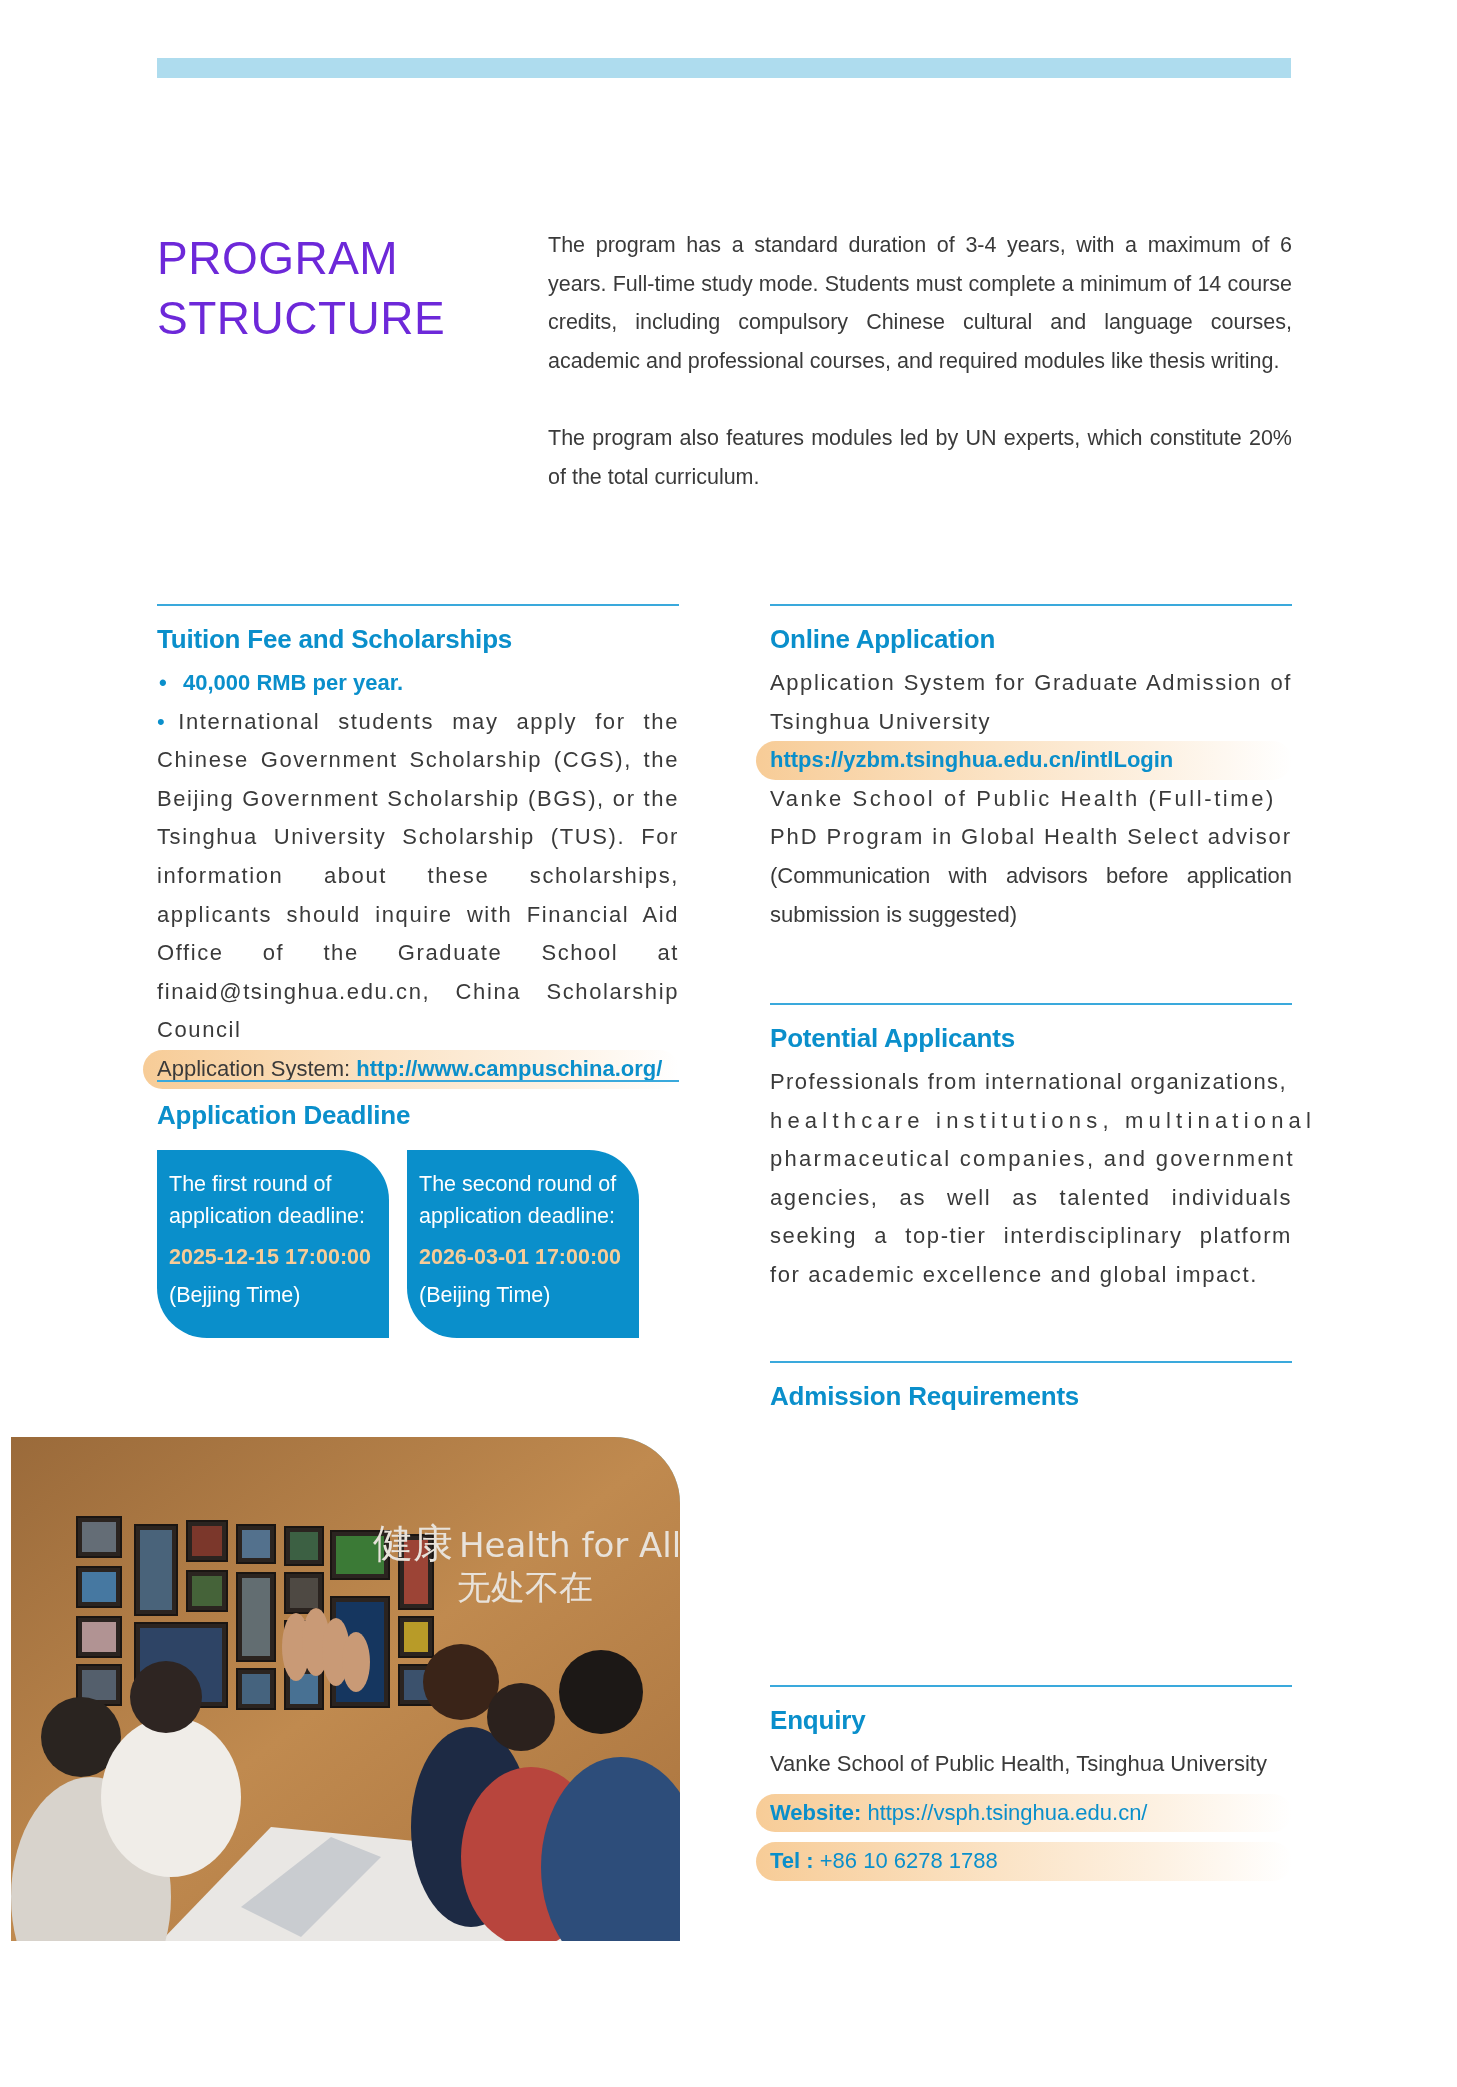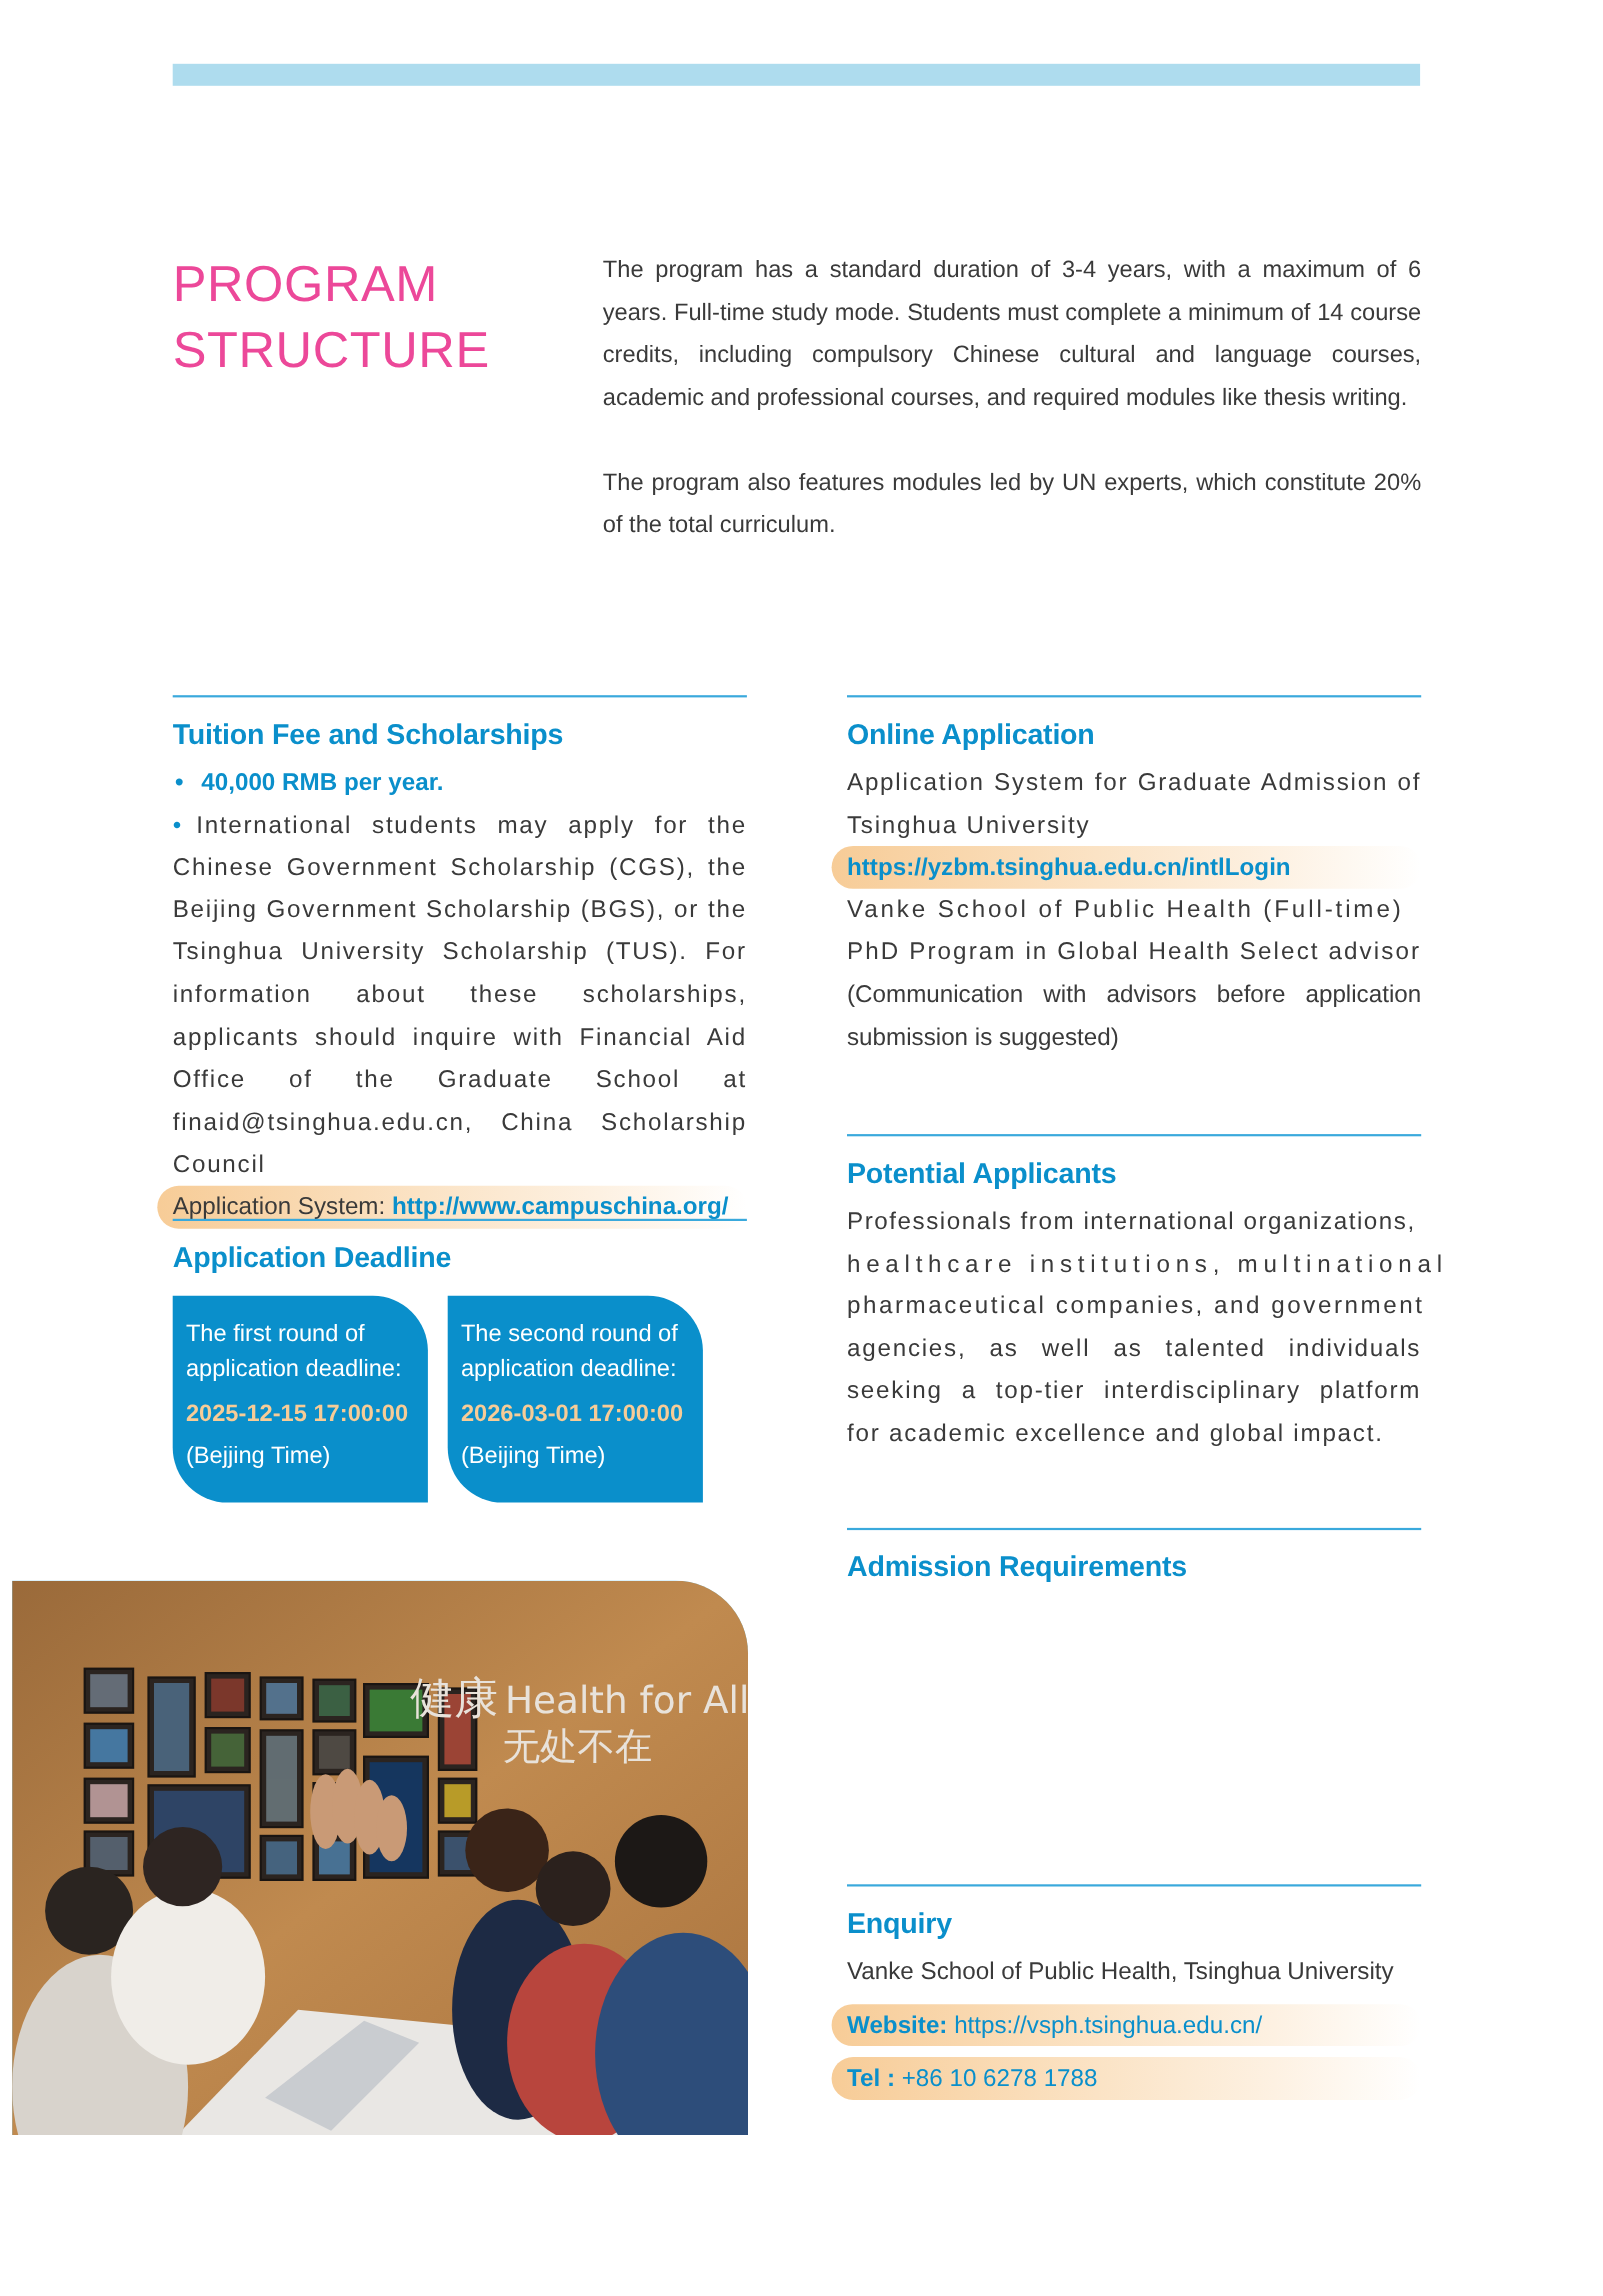--- a/index.html
+++ b/index.html
@@ -1,25 +1,25 @@
 <!DOCTYPE html>
 <html><head>
 <meta charset="utf-8">
 <style>
   * { box-sizing: border-box; margin: 0; padding: 0; }
   html, body { width: 1457px; height: 2087px; background: #ffffff; }
   body { position: relative; font-family: "Liberation Sans", "DejaVu Sans", sans-serif; color: #3a3a3a; overflow: hidden; }
 
   .top-bar { position: absolute; left: 157px; top: 58px; width: 1134px; height: 20px; background: #aedcee; }
 
-  .ps-title { position: absolute; left: 157px; top: 228px; width: 340px; color: #ec4899; font-size: 46px; line-height: 60px; font-weight: 400; letter-spacing: 0.5px; }
+  .ps-title { position: absolute; left: 157px; top: 228px; width: 340px; color: #6d28d9; font-size: 46px; line-height: 60px; font-weight: 400; letter-spacing: 0.5px; }
   .ps-body { position: absolute; left: 548px; top: 226px; width: 744px; font-size: 21.5px; line-height: 38.6px; text-align: justify; color: #3a3a3a; }
   .ps-body p + p { margin-top: 38.6px; }
 
-  .section { position: absolute; margin-top: 28px; }
+  .section { position: absolute; }
   .section .rule { height: 2px; background: #3aa9dc; width: 100%; }
   .section h2 { color: #0a8fcb; font-size: 26px; font-weight: 700; line-height: 34px; margin-top: 16px; letter-spacing: -0.2px; }
   .section .body { font-size: 22px; line-height: 38.6px; color: #3a3a3a; text-align: justify; margin-top: 8px; }
 
   .left-col { left: 157px; width: 522px; }
   .right-col { left: 770px; width: 522px; }
 
   .bullet { position: relative; padding-left: 26px; }
   .bullet::before { content: "\2022"; position: absolute; left: 2px; top: 0; color: #0a8fcb; font-size: 22px; }
   .bullet.strong { color: #0a8fcb; font-weight: 700; }

